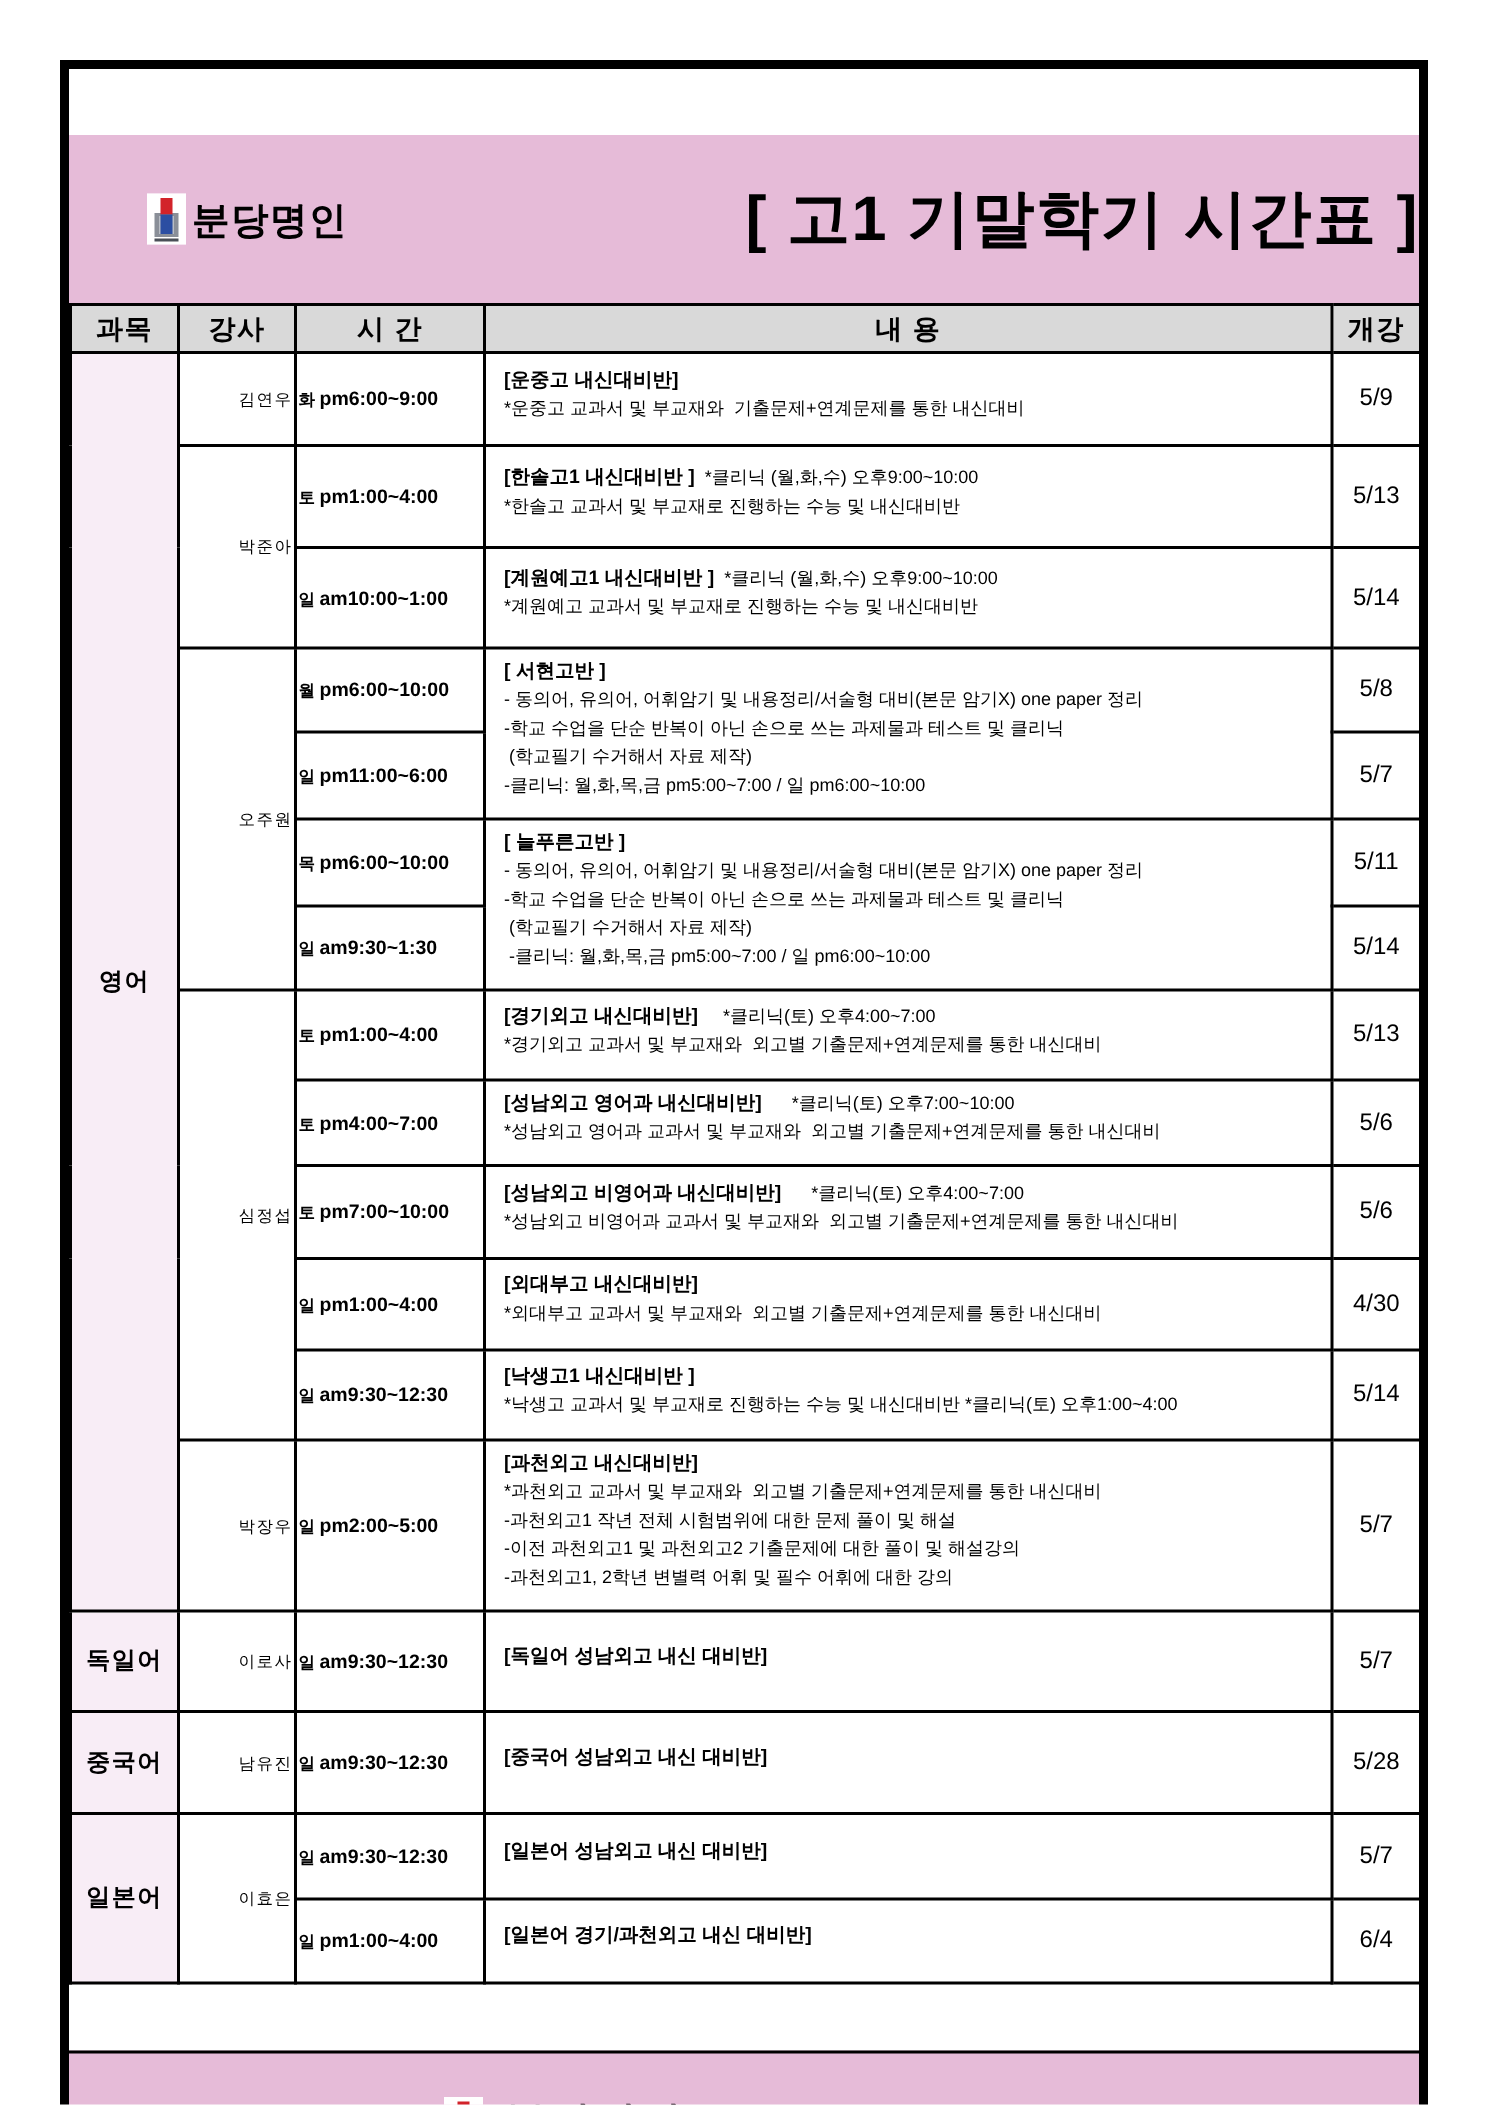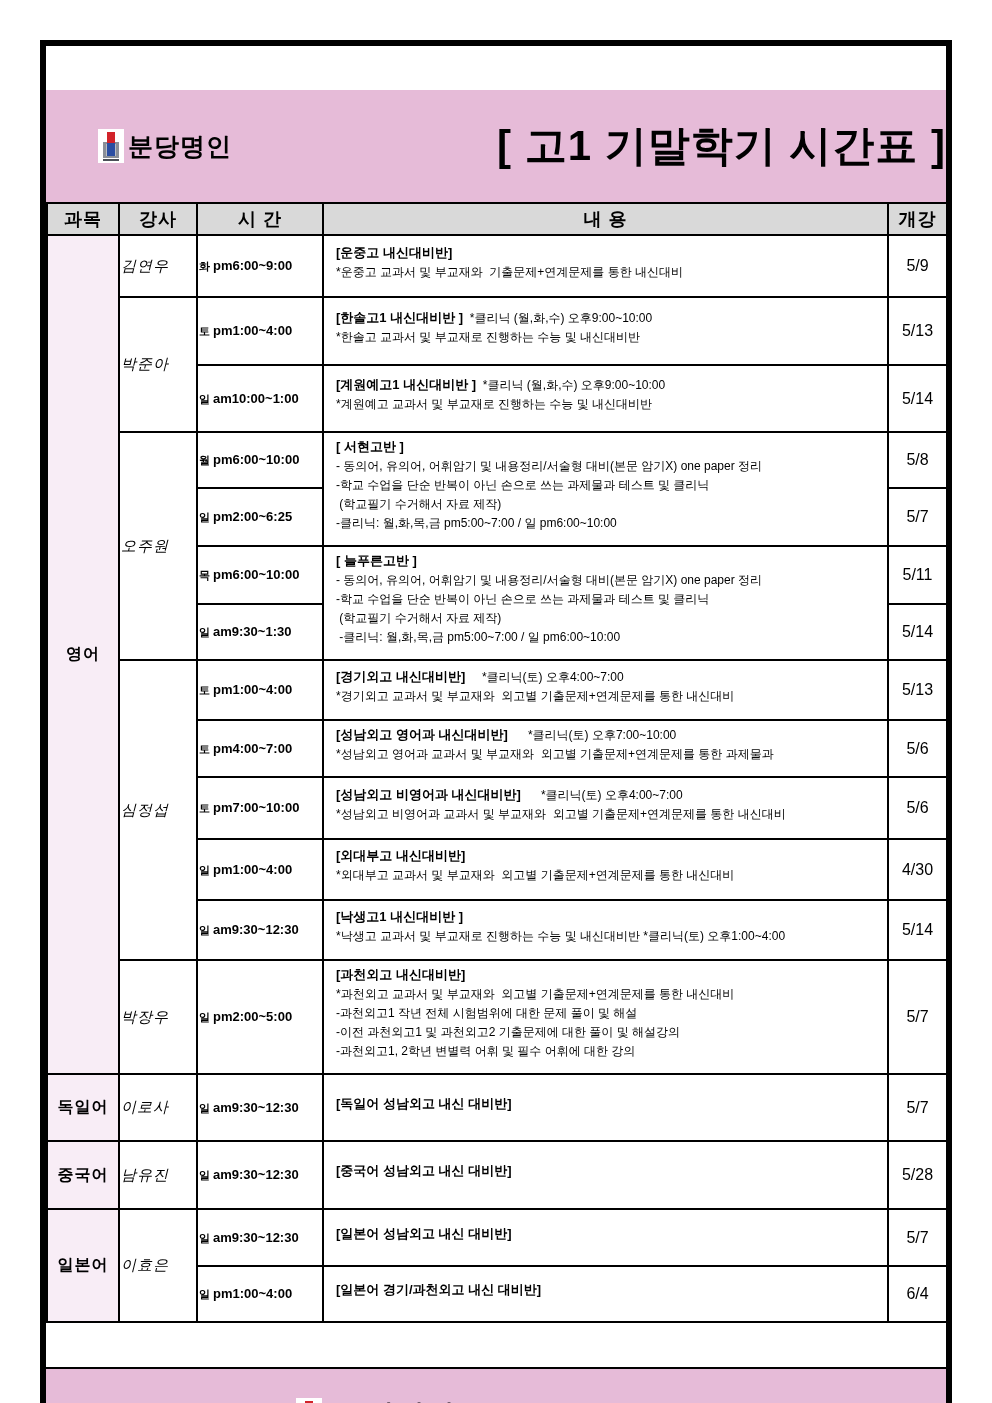--- a/index.html
+++ b/index.html
@@ -41,21 +41,21 @@
   col.c-start{width:59px;}
   th,td{border:2px solid #000;vertical-align:middle;overflow:hidden;}
   thead th{
     background:var(--header-gray);height:28px;
     font-size:18px;font-weight:bold;text-align:center;letter-spacing:1px;
   }
   td.cell-subject{
     background:var(--subject-pink);text-align:center;
     font-size:16px;font-weight:bold;letter-spacing:1px;
   }
-  td.cell-teacher{text-align:left;font-size:15px;font-weight:500;letter-spacing:1px;font-style:italic;}
+  td.cell-teacher{text-align:right;font-size:11px;font-weight:500;letter-spacing:1px;}
   td.cell-time{font-size:13px;font-weight:600;white-space:nowrap;}
   td.cell-time .day{font-size:11px;font-weight:600;margin-right:3px;}
   td.cell-content{padding:4px 8px 12px 12px;}
   td.cell-content .line{font-size:12px;line-height:19px;min-height:19px;white-space:pre-wrap;}
   td.cell-content .b{font-size:13px;font-weight:bold;}
   td.cell-start{text-align:center;font-size:16px;font-weight:500;}
   
   .band.bottom{height:92px;display:flex;align-items:center;justify-content:center;gap:14px;border-top:2px solid #000;}
   .footer-brand{font-size:28px;font-weight:bold;letter-spacing:2px;}
   .footer-phone{font-size:25px;font-weight:bold;white-space:pre;}
@@ -133,21 +133,21 @@
           <td rowspan="2" class="cell-content">
             <div class="line"><span class="b">[ 서현고반 ]</span></div>
             <div class="line"><span>- 동의어, 유의어, 어휘암기 및 내용정리/서술형 대비(본문 암기X) one paper 정리</span></div>
             <div class="line"><span>-학교 수업을 단순 반복이 아닌 손으로 쓰는 과제물과 테스트 및 클리닉</span></div>
             <div class="line"><span> (학교필기 수거해서 자료 제작)</span></div>
             <div class="line"><span>-클리닉: 월,화,목,금 pm5:00~7:00 / 일 pm6:00~10:00</span></div>
           </td>
           <td class="cell-start">5/8</td>
         </tr>
         <tr style="height: 51px;">
-          <td class="cell-time"><span class="day">일</span><span>pm2:00~6:25</span></td>
+          <td class="cell-time"><span class="day">일</span><span>pm11:00~6:00</span></td>
           <td class="cell-start">5/7</td>
         </tr>
         <tr style="height: 53px;">
           <td class="cell-time"><span class="day">목</span><span>pm6:00~10:00</span></td>
           <td rowspan="2" class="cell-content">
             <div class="line"><span class="b">[ 늘푸른고반 ]</span></div>
             <div class="line"><span>- 동의어, 유의어, 어휘암기 및 내용정리/서술형 대비(본문 암기X) one paper 정리</span></div>
             <div class="line"><span>-학교 수업을 단순 반복이 아닌 손으로 쓰는 과제물과 테스트 및 클리닉</span></div>
             <div class="line"><span> (학교필기 수거해서 자료 제작)</span></div>
             <div class="line"><span> -클리닉: 월,화,목,금 pm5:00~7:00 / 일 pm6:00~10:00</span></div>
@@ -164,21 +164,21 @@
           <td class="cell-content">
             <div class="line"><span class="b">[경기외고 내신대비반]</span><span>     *클리닉(토) 오후4:00~7:00</span></div>
             <div class="line"><span>*경기외고 교과서 및 부교재와  외고별 기출문제+연계문제를 통한 내신대비</span></div>
           </td>
           <td class="cell-start">5/13</td>
         </tr>
         <tr style="height: 44px;">
           <td class="cell-time"><span class="day">토</span><span>pm4:00~7:00</span></td>
           <td class="cell-content">
             <div class="line"><span class="b">[성남외고 영어과 내신대비반]</span><span>      *클리닉(토) 오후7:00~10:00</span></div>
-            <div class="line"><span>*성남외고 영어과 교과서 및 부교재와  외고별 기출문제+연계문제를 통한 과제물과</span></div>
+            <div class="line"><span>*성남외고 영어과 교과서 및 부교재와  외고별 기출문제+연계문제를 통한 내신대비</span></div>
           </td>
           <td class="cell-start">5/6</td>
         </tr>
         <tr style="height: 62px;">
           <td class="cell-time"><span class="day">토</span><span>pm7:00~10:00</span></td>
           <td class="cell-content">
             <div class="line"><span class="b">[성남외고 비영어과 내신대비반]</span><span>      *클리닉(토) 오후4:00~7:00</span></div>
             <div class="line"><span>*성남외고 비영어과 교과서 및 부교재와  외고별 기출문제+연계문제를 통한 내신대비</span></div>
           </td>
           <td class="cell-start">5/6</td>

